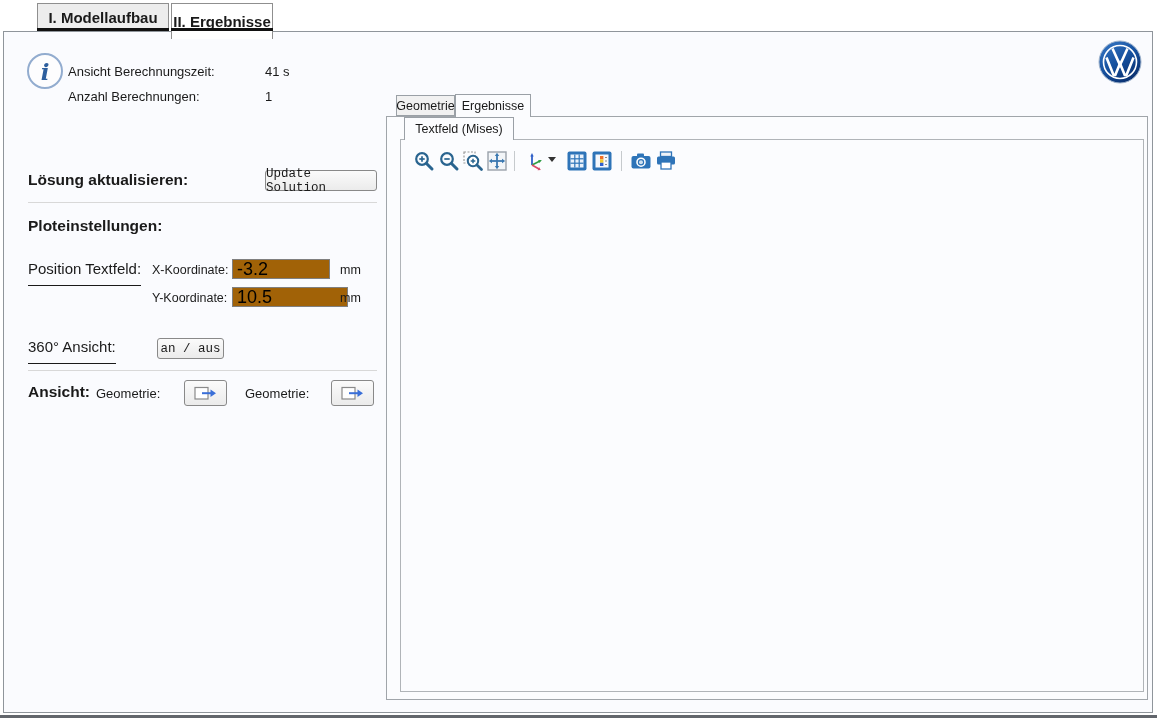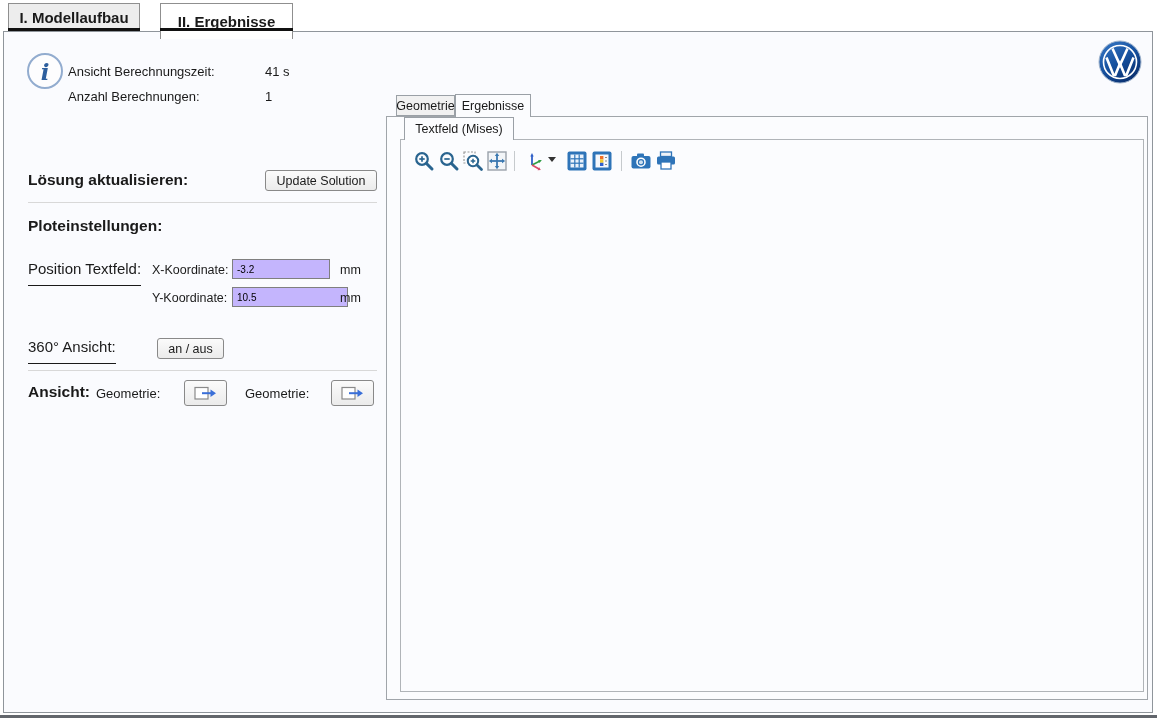--- a/index.html
+++ b/index.html
@@ -3,21 +3,21 @@
 <meta charset="utf-8">
 <style>
   * { margin:0; padding:0; box-sizing:border-box; }
   html,body { width:1157px; height:720px; background:#fff; overflow:hidden;
     font-family:"Liberation Sans", sans-serif; color:#1a1a1a; }
   .abs { position:absolute; }
 
   
   .maintab { position:absolute; top:3px; height:28px; background:#ededed;
     border:1px solid #8f8f8f; font-weight:bold; font-size:15px;
-    display:flex; align-items:center; justify-content:center; z-index:5; }
+    display:flex; align-items:center; justify-content:center; z-index:5;margin-left:29px; }
   .maintab .bar { position:absolute; left:-1px; right:-1px; top:24px; height:3px; background:#111; }
   .maintab.active { background:#fff; height:36px; border-bottom:none; z-index:6; }
   .maintab.active .bar { top:24px; }
 
   
   .outer-panel { position:absolute; left:3px; top:31px; width:1150px; height:682px;
     background:#fafbfe; border:1px solid #8f959b; }
   .groupbox { position:absolute; background:#fbfcfe; border:1px solid #a0a5aa; }
   .subtab { position:absolute; background:#f1f1f1; border:1px solid #9aa0a6;
     font-size:12.5px; display:flex; align-items:center; justify-content:center; }
@@ -25,23 +25,23 @@
 
   
   .lbl { position:absolute; font-size:12.5px; white-space:nowrap; }
   .lbl13 { position:absolute; font-size:13px; white-space:nowrap; }
   .heading { position:absolute; font-size:15.5px; font-weight:bold; white-space:nowrap; }
   .heading-u { position:absolute; font-size:15px; white-space:nowrap;
     border-bottom:1px solid #1a1a1a; padding-bottom:8px; }
   .divider { position:absolute; height:1px; background:#d8d8d8; }
   .btn { position:absolute; background:linear-gradient(#fbfbfb,#ebebeb);
     border:1px solid #898989; border-radius:3px; font-size:12.5px;
-    display:flex; align-items:center; justify-content:center; cursor:default; }
-  .input { position:absolute; background:#c4b5fd; border:1px solid #7f7f7f;
-    font-size:10px; padding:1px 4px; font-family:"Liberation Sans",sans-serif; }
+    display:flex; align-items:center; justify-content:center; cursor:default;font-family:Liberation Mono, monospace; }
+  .input { position:absolute; background:#a16207; border:1px solid #7f7f7f;
+    font-size:18px; padding:1px 4px; font-family:"Liberation Sans",sans-serif; }
   .info-circle { position:absolute; left:27px; top:53px; width:36px; height:36px;
     border:2px solid #92accf; border-radius:50%; display:flex; align-items:center;
     justify-content:center; font-family:"DejaVu Serif",serif; font-style:italic;
     font-weight:bold; font-size:23px; color:#2d5f9e; background:#fdfdfe; }
 
   
   .tbicon { position:absolute; width:22px; height:22px; top:150px; }
   .tbsep { position:absolute; width:1px; height:20px; top:151px; background:#c6cacd; }
 
   
@@ -66,21 +66,21 @@
     background:linear-gradient(135deg,#2255cc 0%,#49c0e8 45%,#e8d84a 70%,#1a3fa8 100%);
     box-shadow:1px 1px 2px rgba(0,0,0,0.25); }
 </style>
 </head>
 <body>
 
 <div class="maintab" style="left:8px; width:132px;">
   <span>I. Modellaufbau</span>
   <div class="bar"></div>
 </div>
-<div class="maintab active" style="left:160px; width:133px;">
+<div class="maintab active" style="left:142px; width:102px;">
   <span>II. Ergebnisse</span>
   <div class="bar"></div>
 </div>
 
 <div class="outer-panel"></div>
 <div class="abs" style="left:0; top:715px; width:1157px; height:3px; background:#62666c;"></div>
 
 <div class="info-circle">i</div>
 <div class="lbl13" style="left:68px; top:64px;">Ansicht Berechnungszeit:</div>
 <div class="lbl13" style="left:265px; top:64px;">41 s</div>

